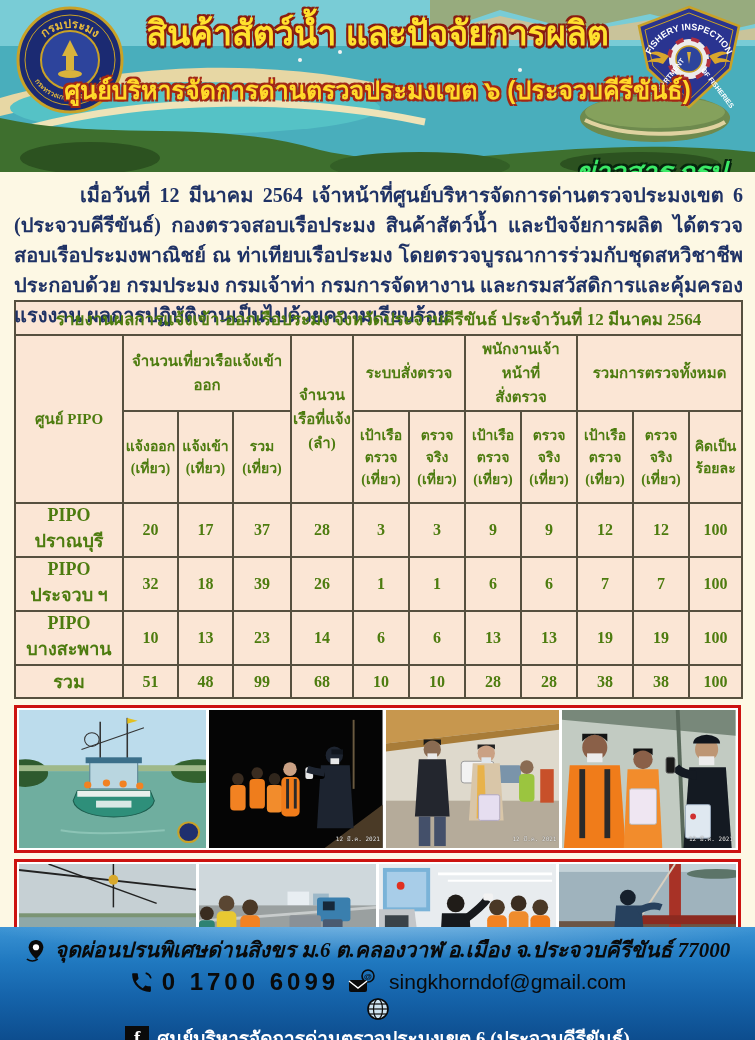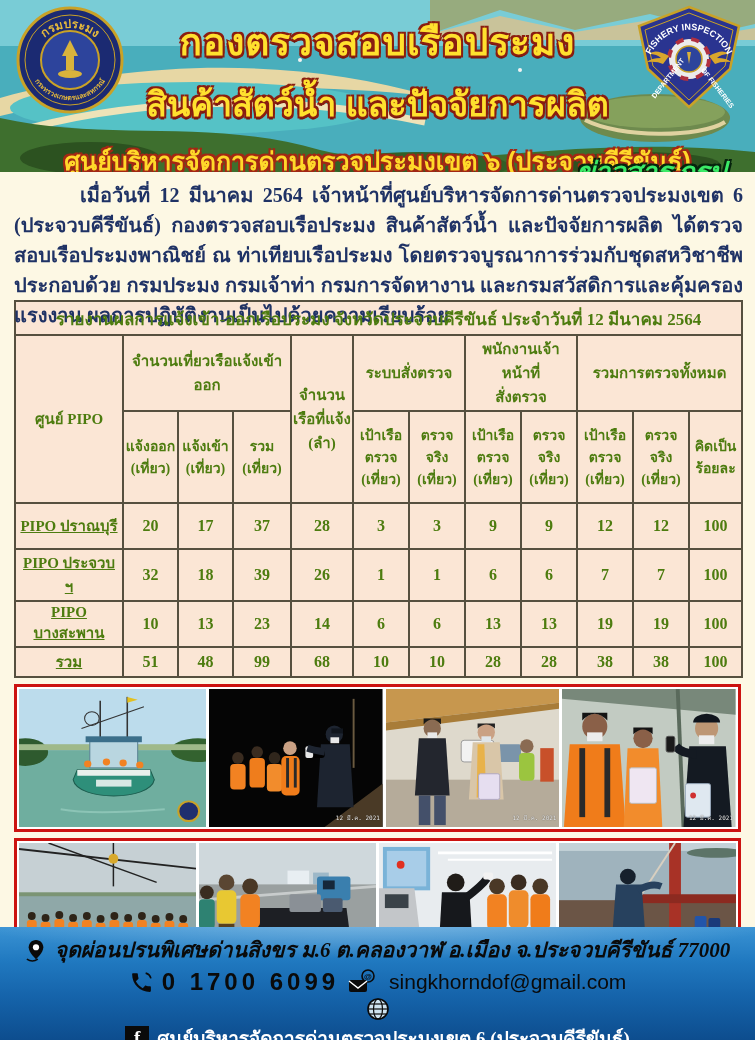--- a/index.html
+++ b/index.html
@@ -32,21 +32,21 @@
             font-family:"Liberation Serif",serif;color:#4d7c0f;}
   table.rep td{border:2px solid #56503f;text-align:center;vertical-align:middle;padding:1px 1px;
                background:#fbe6d5;font-weight:bold;}
   td.ttl{background:#fce9a4;font-size:17px;height:30px;}
   td.gh{font-size:15px;}
   td.sh{font-size:14px;height:88px;}
   .pre{white-space:pre-line;}
   tr.hr1 td{height:48px;}
   tbody td{font-size:16px;height:42px;}
   tbody tr:last-child td{height:26px;}
-  td.rowhead{font-size:15px;padding:0 4px;text-decoration:underline;}
+  td.rowhead{font-size:18px;padding:0 4px;}
 
   
   .strip{box-sizing:border-box;width:727px;margin:6px 14px 0 14px;border:3px solid #cc1310;
          background:#fff;padding:2px;display:flex;gap:3px;height:148px;}
   .photo{position:relative;flex:1;overflow:hidden;}
   .photo svg{display:block;width:100%;height:138px;}
   .stamp{position:absolute;right:3px;bottom:4px;font-size:6px;color:#fff;opacity:.9;
          text-shadow:0 0 1px #000;font-family:"DejaVu Sans Mono",monospace;}
   .stamp.left{right:auto;left:3px;}
 
@@ -123,21 +123,20 @@
       <path d="M36,52 q-14,-8 -20,-2 q8,0 12,4 q-10,0 -14,4 q10,-1 16,2 Z" fill="#d9a62c"></path>
       <path d="M76,52 q14,-8 20,-2 q-8,0 -12,4 q10,0 14,4 q-10,-1 -16,2 Z" fill="#d9a62c"></path>
       <text font-size="9" font-weight="bold" fill="#ffffff" font-family="Liberation Sans,sans-serif">
         <textPath href="#barcT" startOffset="50%" text-anchor="middle">FISHERY INSPECTION</textPath>
       </text>
       <text font-size="7" font-weight="bold" fill="#ffffff" transform="rotate(-52 30 78)" x="12" y="82">DEPARTMENT</text>
       <text font-size="7" font-weight="bold" fill="#ffffff" transform="rotate(52 82 78)" x="64" y="82">OF FISHERIES</text>
     </svg>
 
     <div class="hdr-titles">
-      <div class="t1">กองตรวจสอบเรือประมง</div>
       <div class="t2">สินค้าสัตว์น้ำ และปัจจัยการผลิต</div>
       <div class="t3">ศูนย์บริหารจัดการด่านตรวจประมงเขต ๖ (ประจวบคีรีขันธ์)</div>
     </div>
     <div class="t4">ข่าวสาร กรป.</div>
   </div>
 
   <div class="intro">เมื่อวันที่ 12 มีนาคม 2564 เจ้าหน้าที่ศูนย์บริหารจัดการด่านตรวจประมงเขต 6 (ประจวบคีรีขันธ์) กองตรวจสอบเรือประมง สินค้าสัตว์น้ำ และปัจจัยการผลิต ได้ตรวจสอบเรือประมงพาณิชย์ ณ ท่าเทียบเรือประมง โดยตรวจบูรณาการร่วมกับชุดสหวิชาชีพ ประกอบด้วย กรมประมง กรมเจ้าท่า กรมการจัดหางาน และกรมสวัสดิการและคุ้มครองแรงงาน ผลการปฏิบัติงานเป็นไปด้วยความเรียบร้อย</div>
 
   <table class="rep">
     <colgroup>

